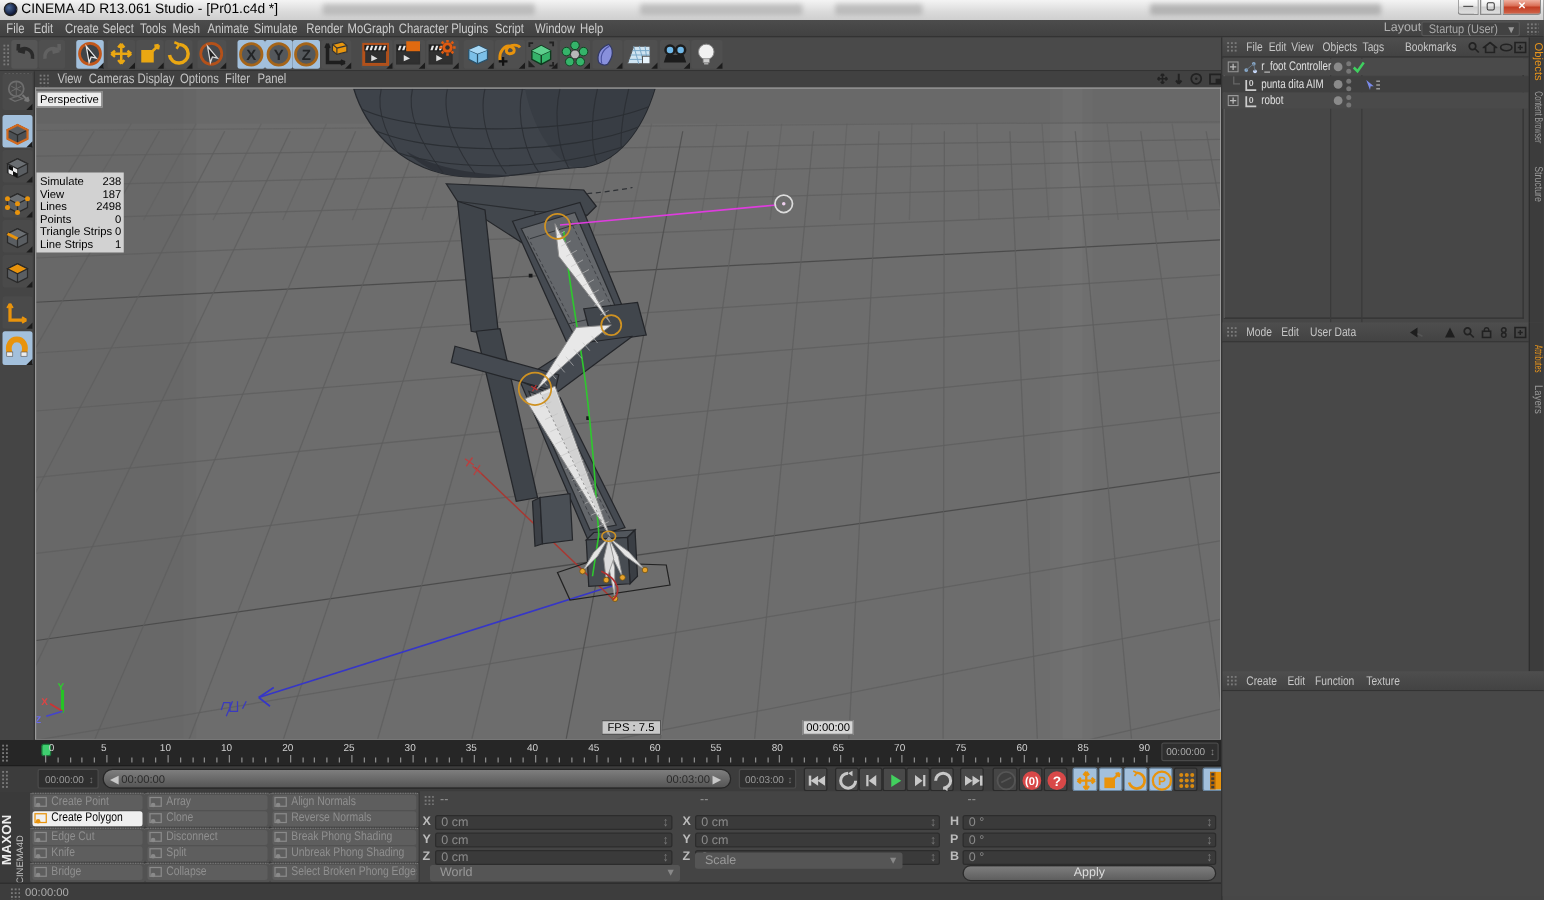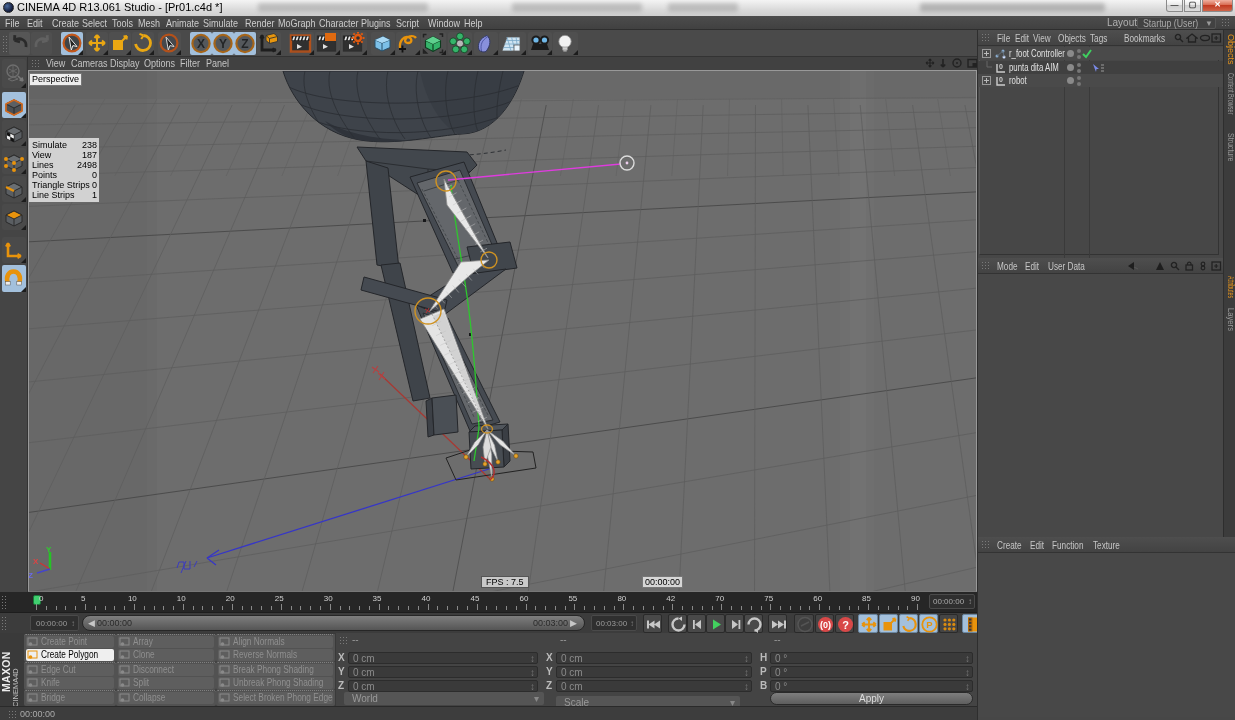--- a/index.html
+++ b/index.html
@@ -675,21 +675,21 @@
     <div class="tick" style="left:594.0px"></div>
     <div class="tick" style="left:603.8px"></div>
     <div class="tick" style="left:613.6px"></div>
     <div class="tick tick5" style="left:623.4px"></div>
     <div class="tnum" style="left:617.4px">80</div>
     <div class="tick" style="left:633.2px"></div>
     <div class="tick" style="left:643.0px"></div>
     <div class="tick" style="left:652.8px"></div>
     <div class="tick" style="left:662.6px"></div>
     <div class="tick tick5" style="left:672.3px"></div>
-    <div class="tnum" style="left:666.3px">42</div>
+    <div class="tnum" style="left:666.3px">65</div>
     <div class="tick" style="left:682.1px"></div>
     <div class="tick" style="left:691.9px"></div>
     <div class="tick" style="left:701.7px"></div>
     <div class="tick" style="left:711.5px"></div>
     <div class="tick tick5" style="left:721.3px"></div>
     <div class="tnum" style="left:715.3px">70</div>
     <div class="tick" style="left:731.1px"></div>
     <div class="tick" style="left:740.9px"></div>
     <div class="tick" style="left:750.7px"></div>
     <div class="tick" style="left:760.5px"></div>
@@ -921,21 +921,21 @@
     <div class="cofield" style="left:556px;top:33px;width:196px">0 cm<span style="position:absolute;right:2px;color:#777">↕</span></div>
     <div class="coordlab" style="left:760px;top:33px">P</div>
     <div class="cofield" style="left:770px;top:33px;width:203px">0 °<span style="position:absolute;right:2px;color:#777">↕</span></div>
     <div class="coordlab" style="left:338px;top:47px">Z</div>
     <div class="cofield" style="left:348px;top:47px;width:190px">0 cm<span style="position:absolute;right:2px;color:#777">↕</span></div>
     <div class="coordlab" style="left:546px;top:47px">Z</div>
     <div class="cofield" style="left:556px;top:47px;width:196px">0 cm<span style="position:absolute;right:2px;color:#777">↕</span></div>
     <div class="coordlab" style="left:760px;top:47px">B</div>
     <div class="cofield" style="left:770px;top:47px;width:203px">0 °<span style="position:absolute;right:2px;color:#777">↕</span></div>
     <div class="codrop" style="left:344px;top:59px;width:200px">World<span style="position:absolute;right:5px;color:#888">▾</span></div>
-    <div class="codrop" style="left:556px;top:63px;width:184px">Scale<span style="position:absolute;right:5px;color:#888">▾</span></div>
+    <div class="codrop" style="left:556px;top:49px;width:166px">Scale<span style="position:absolute;right:5px;color:#888">▾</span></div>
     <div id="applybtn">Apply</div>
   </div>
 <div class="abs" id="statusbar">
     <div class="dots" style="left:8px;top:3px"></div>
     <span style="position:absolute;left:20px;top:2px">00:00:00</span>
   </div>
 <div class="abs" id="rightpanel">
     <div class="phead" style="top:0px">
       <div class="dots" style="left:3px;top:3px;width:9px;height:9px"></div>
       <span style="left:19px">File</span>

